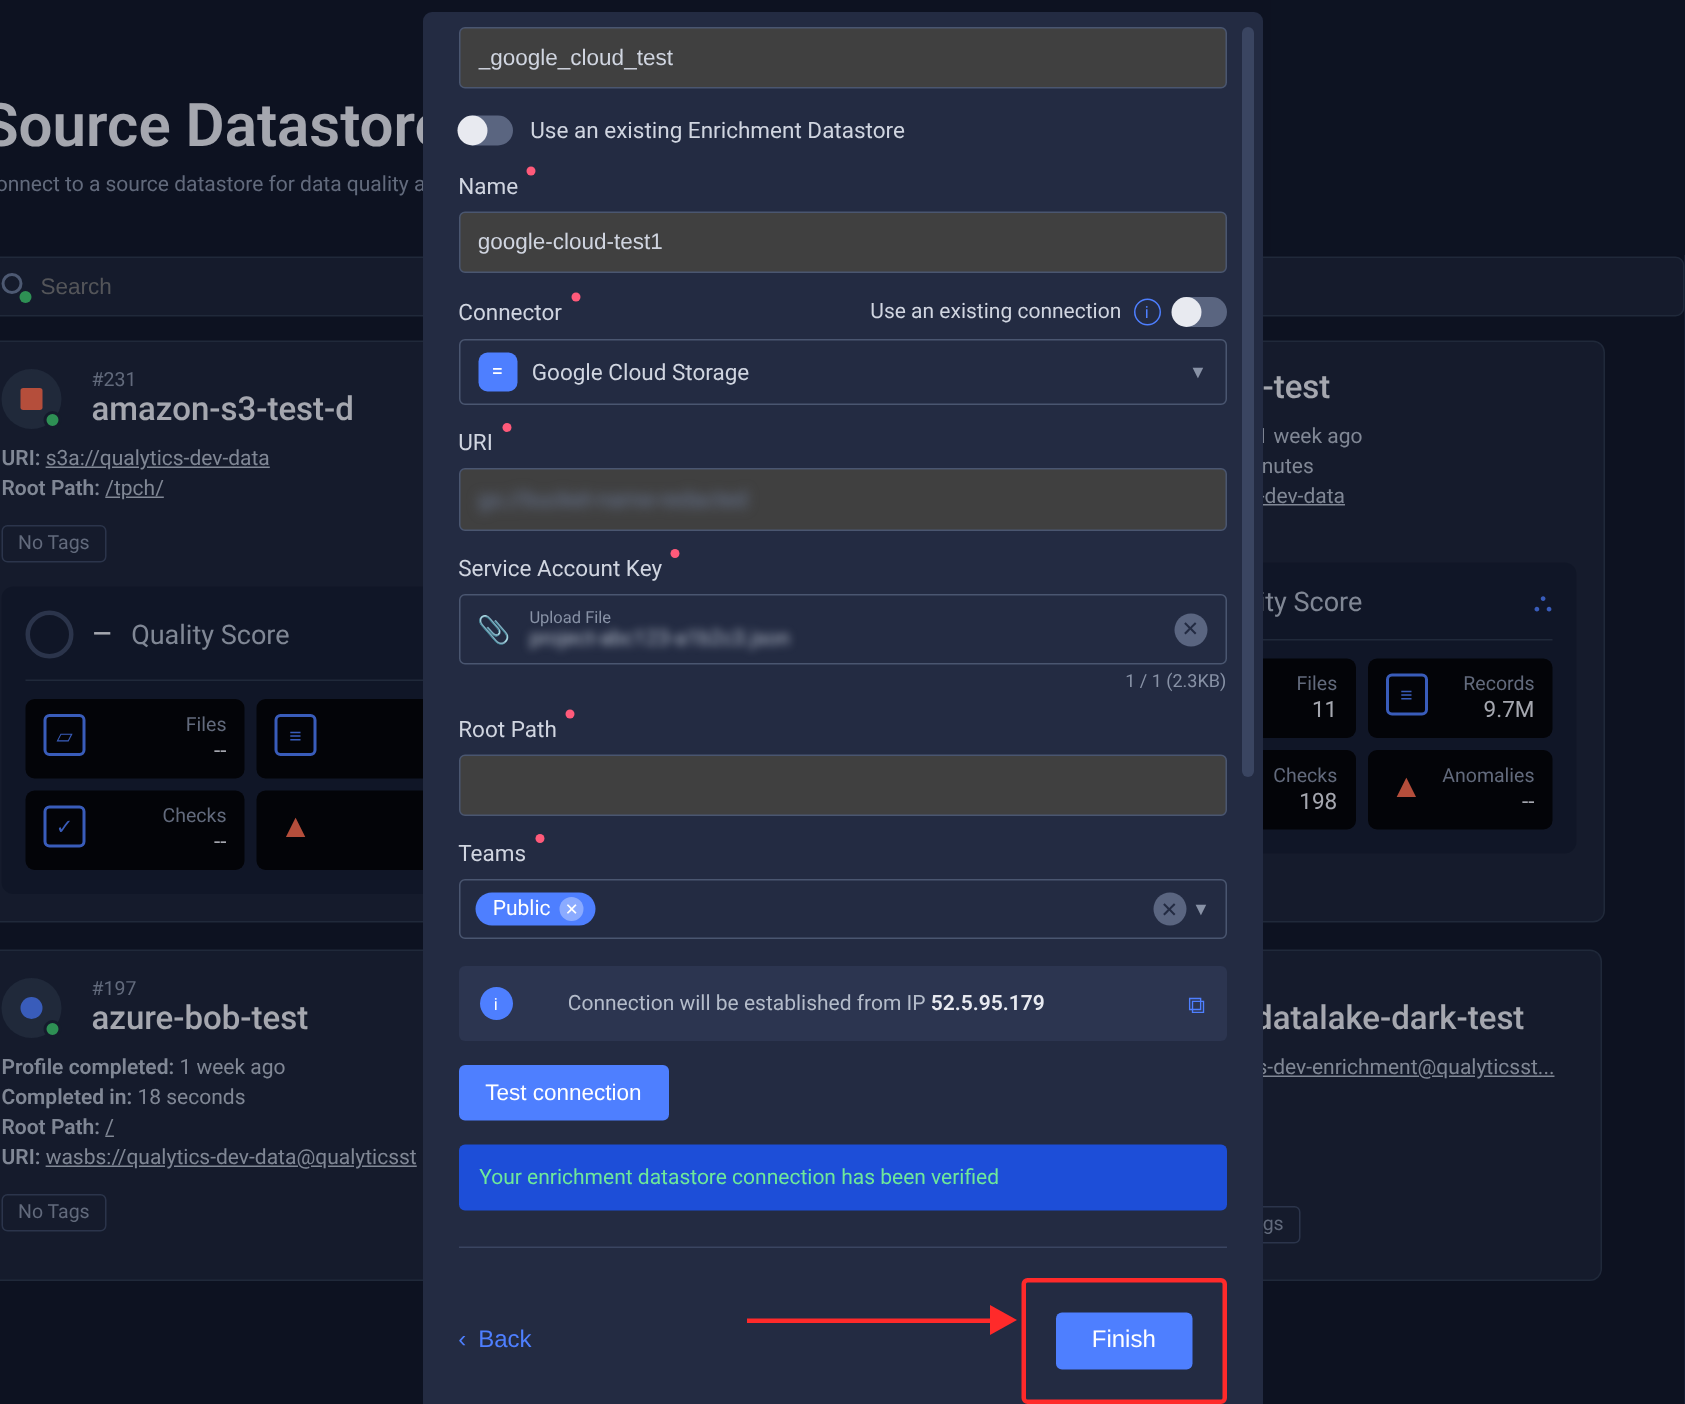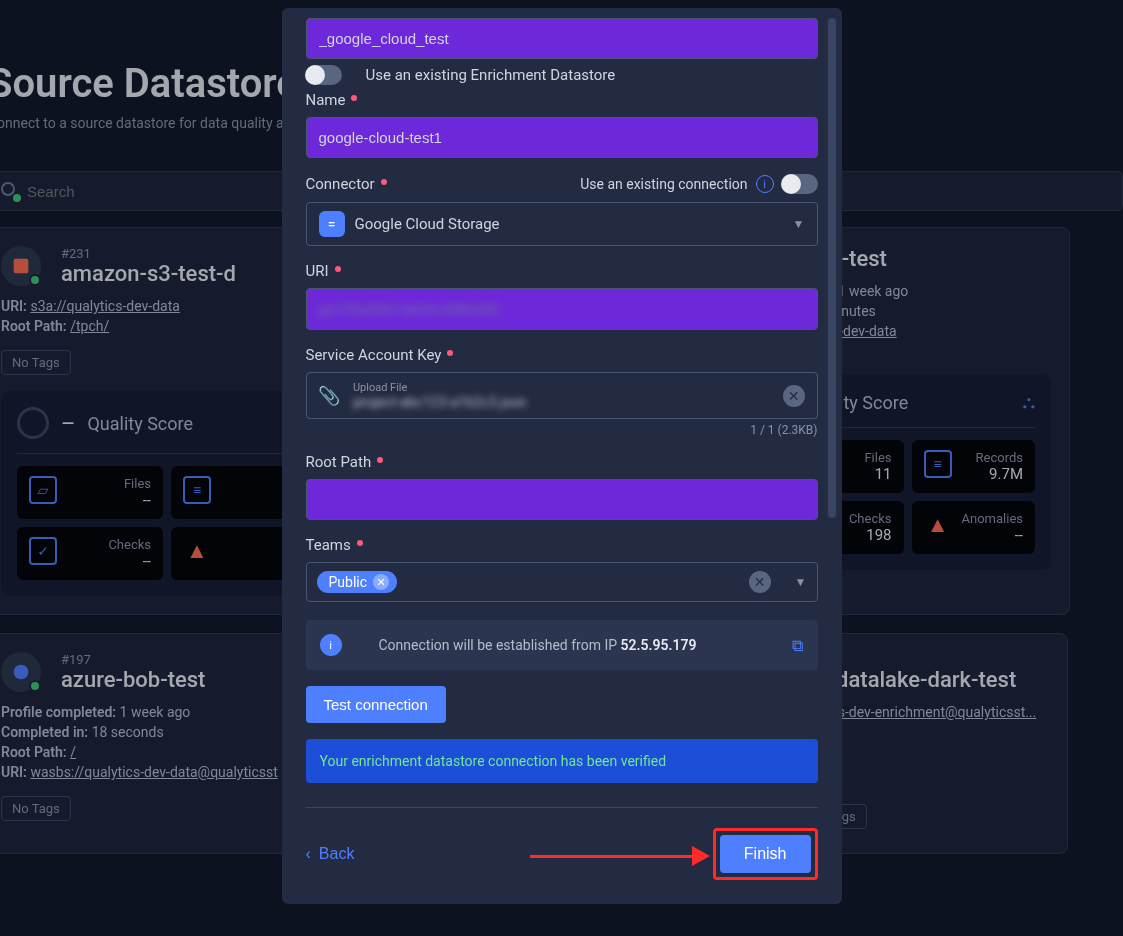--- a/index.html
+++ b/index.html
@@ -64,59 +64,59 @@
 .modal {
   margin-top: 8px;
   width: 560px;
   background: #232b42;
   border-radius: 6px;
   padding: 0 24px 24px 24px;
   position: relative;
 }
 .modal-scroll { width:8px; background:#3a4561; border-radius:4px; position:absolute; right:6px; top:10px; height:500px; }
 .input-field {
-  width:100%; background:#6d28d9; border:1px solid #4a5670; border-radius:4px;
+  width:100%; background:#404040; border:1px solid #4a5670; border-radius:4px;
   padding:11px 12px; color:#d0d5e0; font-size:15px;
 }
-.toggle-row { display:flex; align-items:center; gap:24px; margin:6px 0; }
+.toggle-row { display:flex; align-items:center; gap:12px; margin:18px 0; }
 .toggle { width:36px; height:20px; background:#5a6580; border-radius:10px; position:relative; cursor:pointer; }
 .toggle .knob { width:20px; height:20px; background:#e8eaf0; border-radius:50%; position:absolute; left:-1px; top:0; }
 .toggle-label { font-size:15px; color:#d0d5e0; }
-.field-label { font-size:15px; color:#d0d5e0; margin-bottom:8px; display:flex; align-items:center; gap:6px; }
+.field-label { font-size:15px; color:#d0d5e0; margin-bottom:8px; display:flex; gap:6px; }
 .req-dot { width:6px; height:6px; background:#ff5a7a; border-radius:50%; display:inline-block; margin-top:-4px; }
 .connector-row { display:flex; align-items:center; justify-content:space-between; margin-bottom:8px; }
 .connector-row .right { display:flex; align-items:center; gap:8px; font-size:14px; color:#d0d5e0; }
 .info-icon { width:18px; height:18px; border:1.5px solid #4e7fff; border-radius:50%; color:#4e7fff; font-size:11px; display:flex; align-items:center; justify-content:center; }
 .select-field { display:flex; align-items:center; gap:10px; width:100%; background:#232b42; border:1px solid #4a5670; border-radius:4px; padding:8px 12px; }
 .conn-icon { width:26px; height:26px; background:#4e7fff; border-radius:6px; display:flex; align-items:center; justify-content:center; color:#fff; font-size:14px; }
 .select-txt { flex:1; font-size:15px; color:#d0d5e0; }
 .chevron { color:#8892a6; font-size:12px; }
 .blurred { filter: blur(4px); color:#6b7a99; }
 .upload-field { display:flex; align-items:center; gap:12px; width:100%; background:#232b42; border:1px solid #4a5670; border-radius:4px; padding:8px 12px; }
 .clip-icon { color:#8892a6; font-size:18px; }
 .upload-inner { flex:1; }
 .upload-lab { font-size:11px; color:#8892a6; }
 .upload-file { font-size:14px; color:#b4bcca; filter:blur(3px); }
 .clear-icon { width:22px; height:22px; background:#5a6580; border-radius:50%; color:#232b42; display:flex; align-items:center; justify-content:center; font-size:14px; cursor:pointer; }
 .file-meta { text-align:right; font-size:12px; color:#8892a6; margin-top:4px; }
-.team-field { display:flex; align-items:center; gap:24px; width:100%; border:1px solid #4a5670; border-radius:4px; padding:8px 10px; }
+.team-field { display:flex; align-items:center; gap:4px; width:100%; border:1px solid #4a5670; border-radius:4px; padding:8px 10px; }
 .team-chip { background:#4e7fff; color:#fff; font-size:14px; padding:3px 8px 3px 12px; border-radius:12px; display:flex; align-items:center; gap:6px; }
 .team-chip-x { width:16px; height:16px; background:rgba(255,255,255,0.35); border-radius:50%; display:flex; align-items:center; justify-content:center; font-size:11px; cursor:pointer; }
 .spacer { flex:1; }
 .conn-banner { display:flex; align-items:center; gap:14px; background:#2c3550; border-radius:4px; padding:14px; margin-top:18px; }
 .conn-banner .info-icon { background:#4e7fff; border:none; color:#fff; width:22px; height:22px; }
 .conn-text { flex:1; font-size:14px; color:#b4bcca;padding-left:23px; }
 .conn-ip { color:#e8eaf0; font-weight:600; }
 .copy-icon { color:#4e7fff; font-size:16px; cursor:pointer; }
 .test-btn { background:#4e7fff; color:#fff; border:none; border-radius:4px; padding:10px 18px; font-size:15px; margin-top:16px; cursor:pointer; }
 .success-banner { background:#1d4ed8; border-radius:4px; padding:14px; margin-top:16px; color:#6ee89a; font-size:14px; }
 .modal-footer { display:flex; align-items:center; justify-content:space-between; margin-top:24px; border-top:1px solid #3a4561; padding-top:20px; }
 .back-btn { display:flex; align-items:center; gap:8px; color:#4e7fff; font-size:16px; background:none; border:none; cursor:pointer; }
 .finish-btn { background:#4e7fff; color:#fff; border:none; border-radius:4px; padding:10px 24px; font-size:16px; cursor:pointer; }
-.finish-highlight { position:relative; border:3px solid #ff2a2a; padding:4px; border-radius:4px; }
+.finish-highlight { position:relative; border:3px solid #ff2a2a; padding:20px; border-radius:4px; }
 .arrow-annot { position:absolute; left:-186px; top:14px; width:180px; height:24px; }
 .arrow-line { position:absolute; top:10px; left:0; right:16px; height:3px; background:#ff2a2a; }
 .arrow-head { position:absolute; right:0; top:1px; width:0; height:0; border-left:18px solid #ff2a2a; border-top:10px solid transparent; border-bottom:10px solid transparent; }
 .field-group { margin-bottom:16px; }
 </style>
 </head>
 <body>
 
 <div class="bg-page">
   <div class="page-header">

